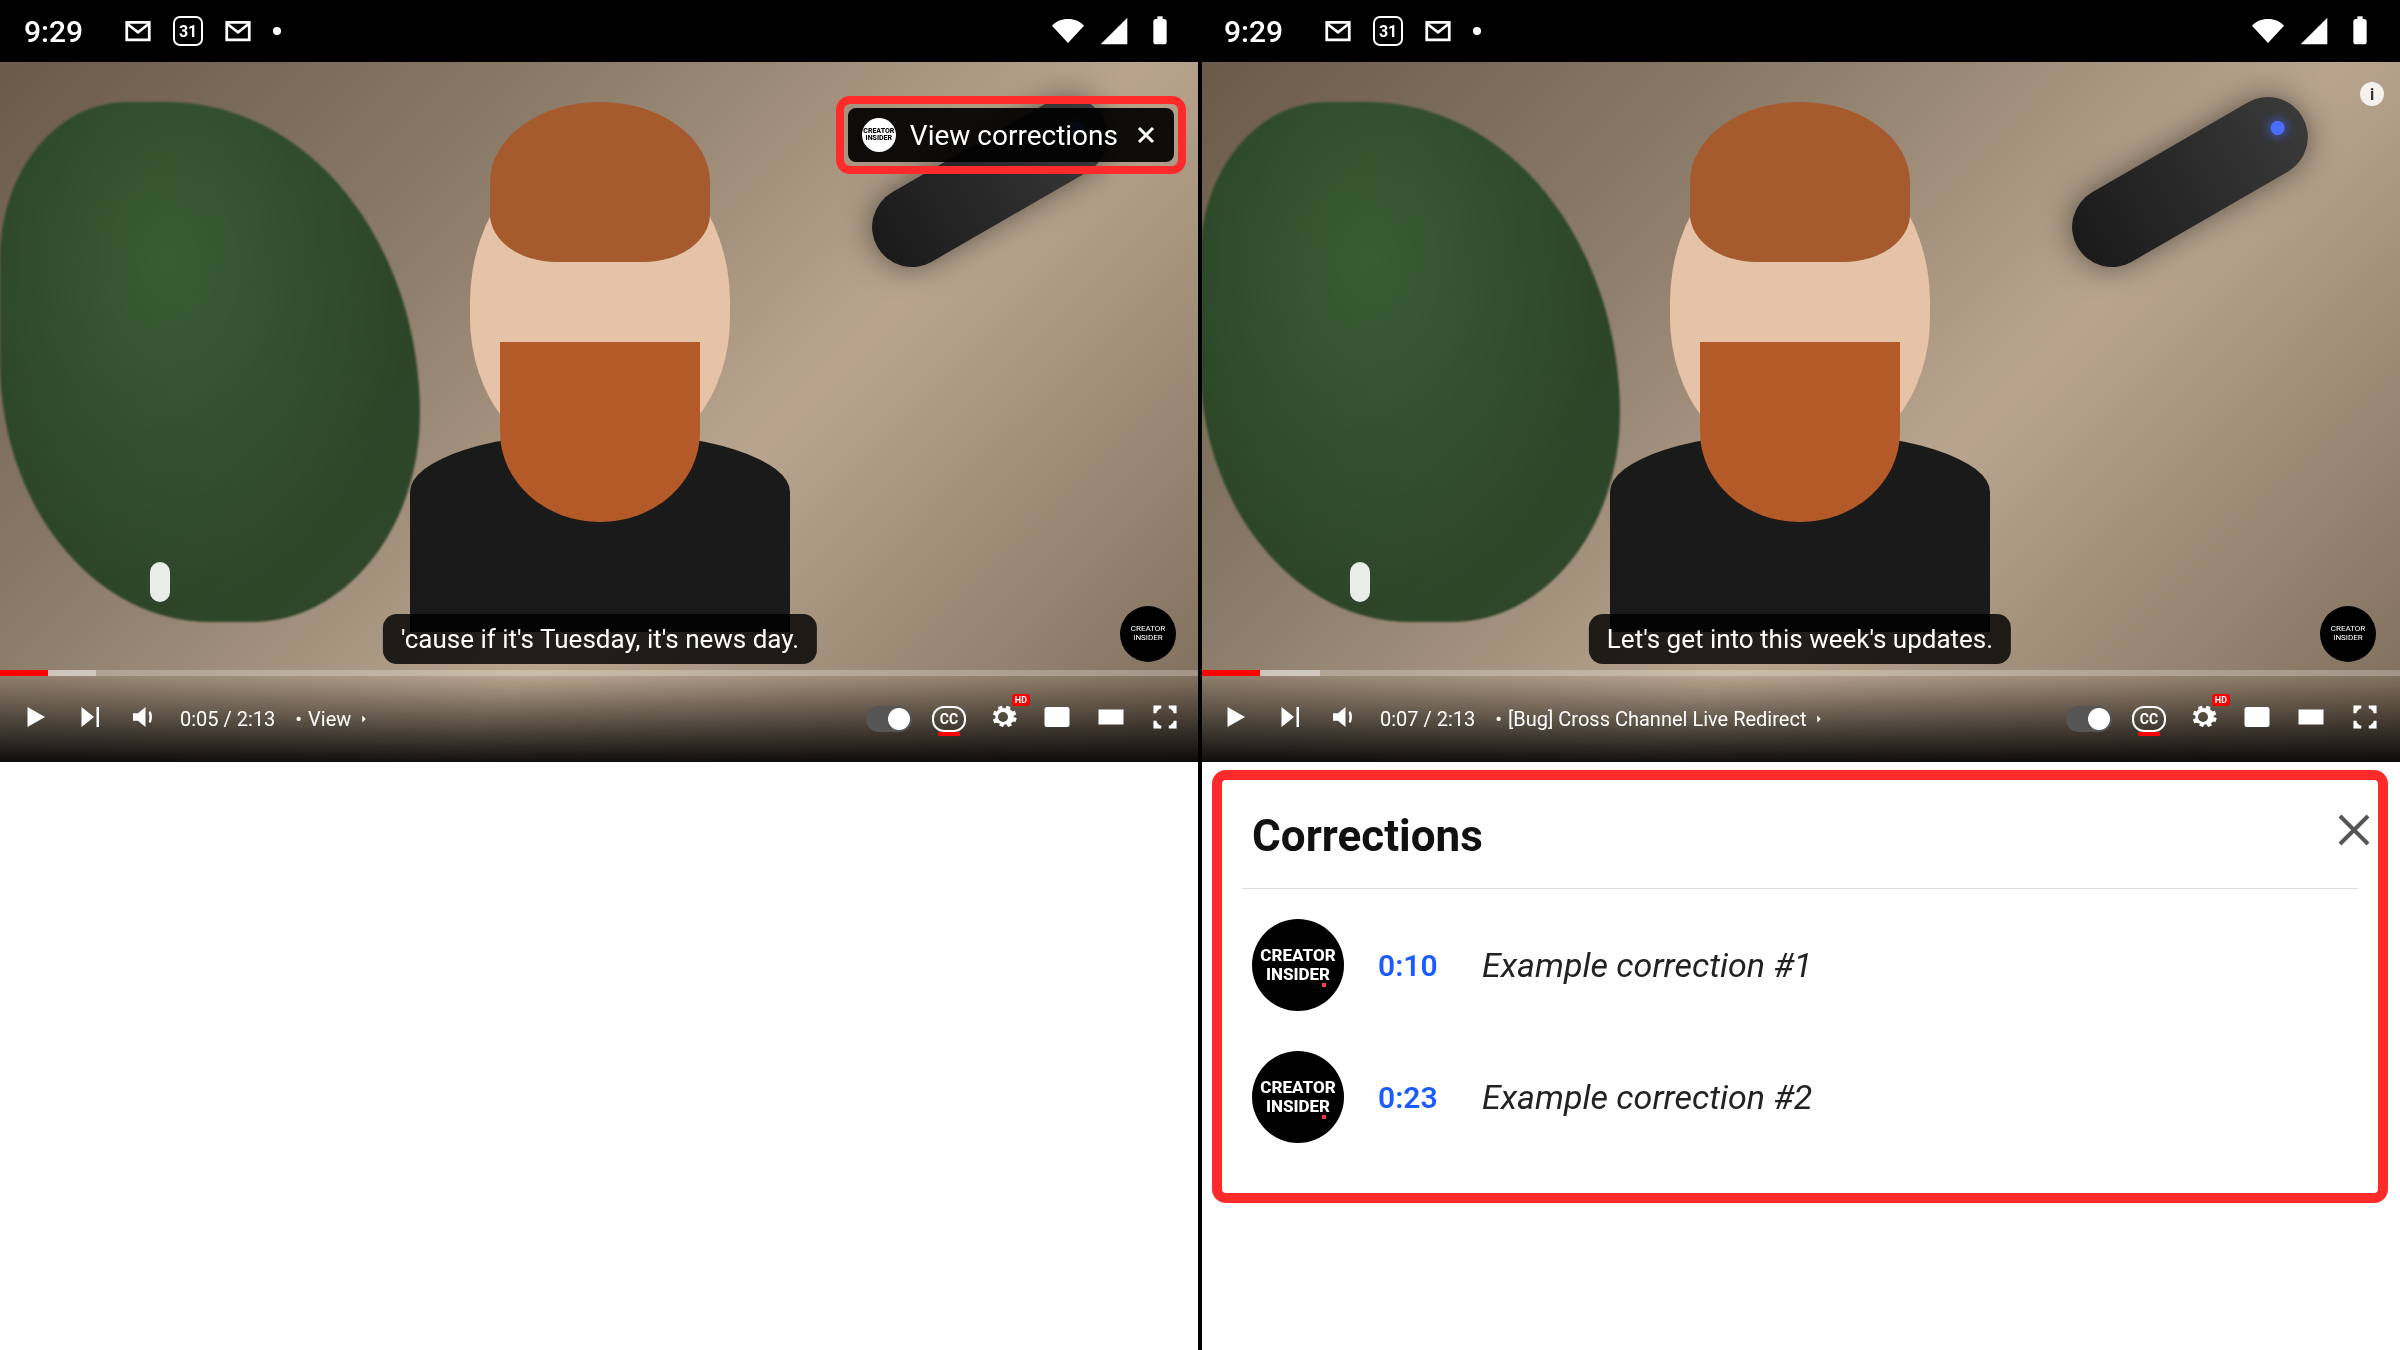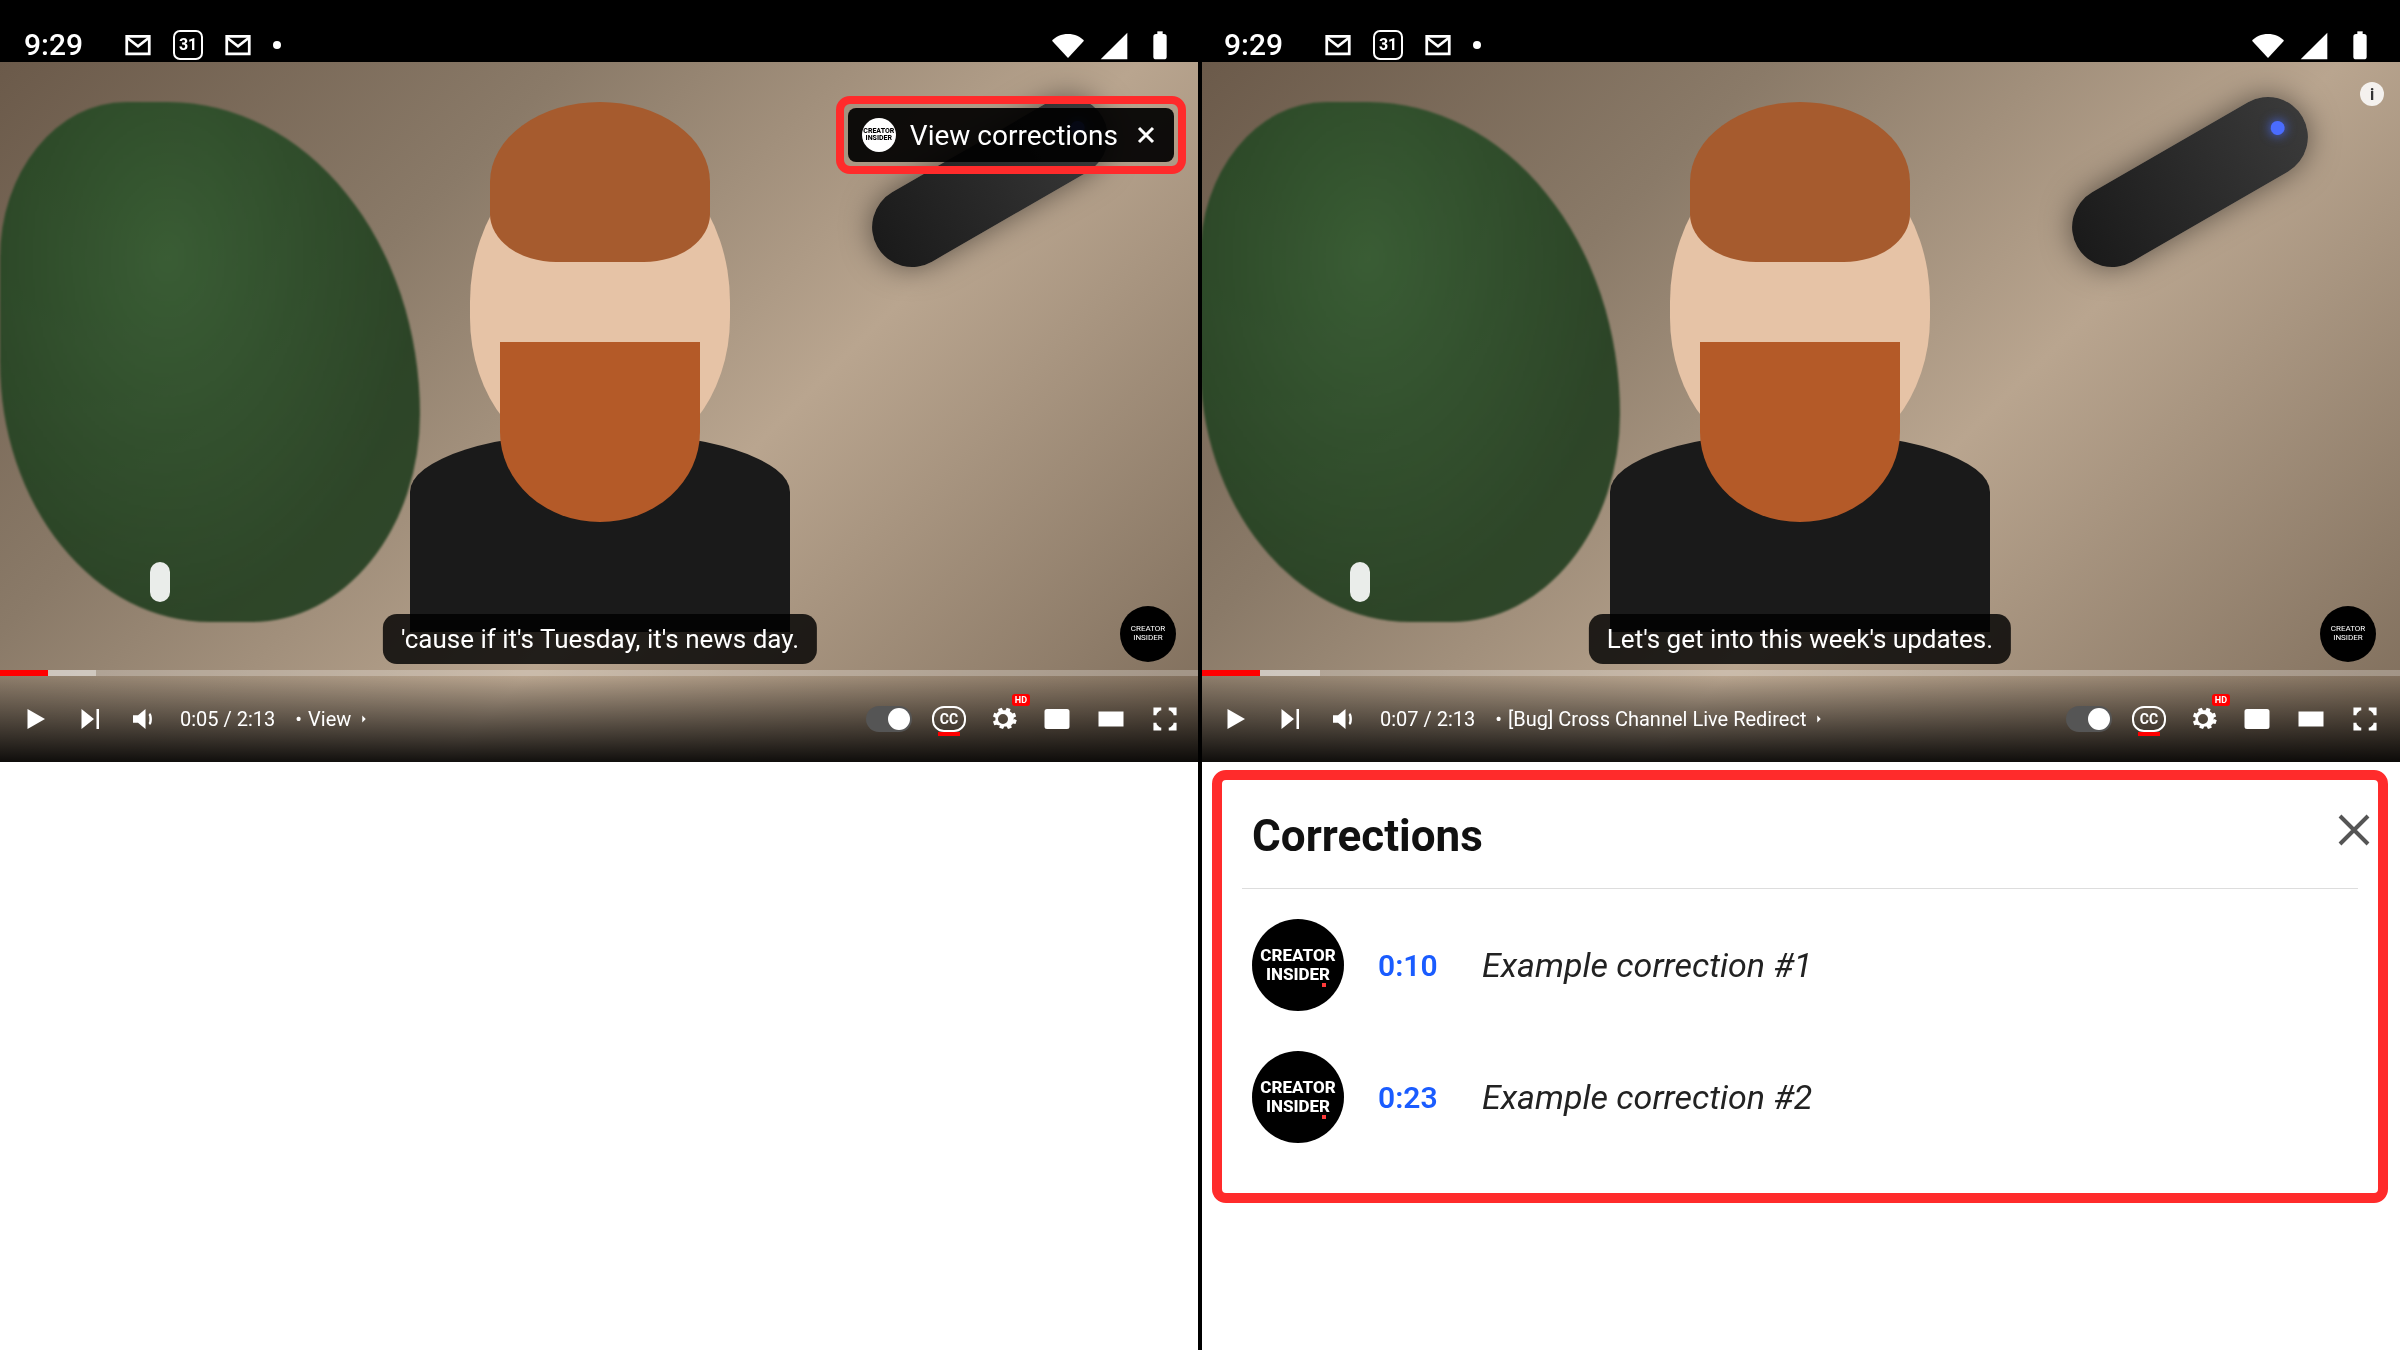--- a/index.html
+++ b/index.html
@@ -2,21 +2,21 @@
 <html><head>
 <meta charset="utf-8">
 <style>
   * { box-sizing: border-box; margin: 0; padding: 0; }
   html, body { width: 2400px; height: 1350px; font-family: Roboto, Arial, sans-serif; background:#fff; }
   .canvas { display:flex; width:2400px; height:1350px; }
   .half { position:relative; flex:0 0 50%; height:100%; }
   .divider { position:absolute; left:50%; top:0; width:4px; height:100%; background:#000; transform:translateX(-2px); }
 
   
-  .statusbar { position:relative; height:62px; background:#000; color:#fff; display:flex; align-items:flex-end; padding:0 24px; font-size:30px; font-weight:500; }
+  .statusbar { position:relative; height:62px; background:#000; color:#fff; display:flex; align-items:center; padding:0 24px; font-size:30px; font-weight:500; }
   .statusbar .left { display:flex; align-items:center; gap:20px; }
   .statusbar .right { margin-left:auto; display:flex; align-items:center; gap:14px; }
   .ico { display:inline-flex; align-items:center; justify-content:center; }
   .vm-icon { font-size:26px; letter-spacing:-2px; }
   .gm-icon svg { width:30px; height:30px; }
   .cal-icon { width:30px; height:30px; border:2.5px solid #fff; border-radius:7px; display:flex; align-items:center; justify-content:center; font-size:16px; font-weight:700;}
   .dot { width:8px; height:8px; background:#fff; border-radius:50%; }
   .wifi svg, .signal svg, .batt svg { width:32px; height:32px; }
 
   
@@ -41,21 +41,21 @@
   .vc-chip { display:flex; align-items:center; gap:14px; background:rgba(0,0,0,.92); color:#fff; padding:10px 14px; border-radius:8px; font-size:28px; }
   .vc-chip .avatar { width:34px; height:34px; border-radius:50%; background:#fff; color:#000; font-size:7px; font-weight:800; display:flex; align-items:center; justify-content:center; text-align:center; line-height:1;}
   .vc-chip .x { width:28px; height:28px; display:flex; align-items:center; justify-content:center; }
   .vc-chip .x svg { width:24px; height:24px; stroke:#fff; }
 
   
   .controls { position:absolute; left:0; right:0; bottom:0; height:86px; background:linear-gradient(transparent, rgba(0,0,0,.9)); color:#fff; display:flex; align-items:center; padding:0 18px; gap:20px; }
   .progress { position:absolute; left:0; right:0; top:-6px; height:6px; background:rgba(255,255,255,.25);}
   .progress .played { position:absolute; left:0; top:0; height:100%; background:#ff0000; }
   .progress .loaded { position:absolute; left:0; top:0; height:100%; background:rgba(255,255,255,.4);}
-  .cbtn { width:34px; height:34px; display:flex; align-items:center; justify-content:center; cursor:pointer; }
+  .cbtn { width:34px; height:34px; display:flex; align-items:flex-start; justify-content:center; cursor:pointer; }
   .cbtn svg { width:30px; height:30px; fill:#fff; }
   .time { font-size:20px; }
   .chapter { font-size:20px; display:flex; align-items:center; gap:6px;}
   .spacer { flex:1; }
   .pill { width:46px; height:26px; border-radius:13px; background:#555; position:relative;}
   .pill .knob { position:absolute; top:2px; right:2px; width:22px; height:22px; border-radius:50%; background:#fff;}
   .cc { width:34px; height:26px; border:2.5px solid #fff; border-radius:12px; font-size:14px; font-weight:700; display:flex; align-items:center; justify-content:center; position:relative;}
   .cc.on::after { content:""; position:absolute; left:4px; right:4px; bottom:-6px; height:4px; background:#ff0000;}
   .gear { position:relative;}
   .gear .hd { position:absolute; top:-8px; right:-10px; background:#ff0000; color:#fff; font-size:9px; font-weight:700; padding:1px 3px; border-radius:3px;}

